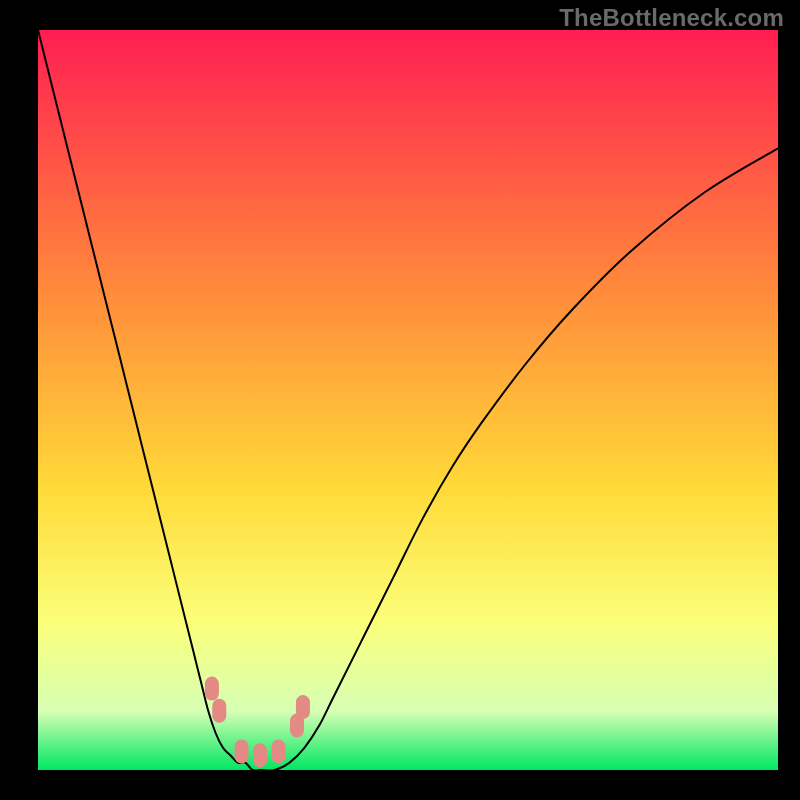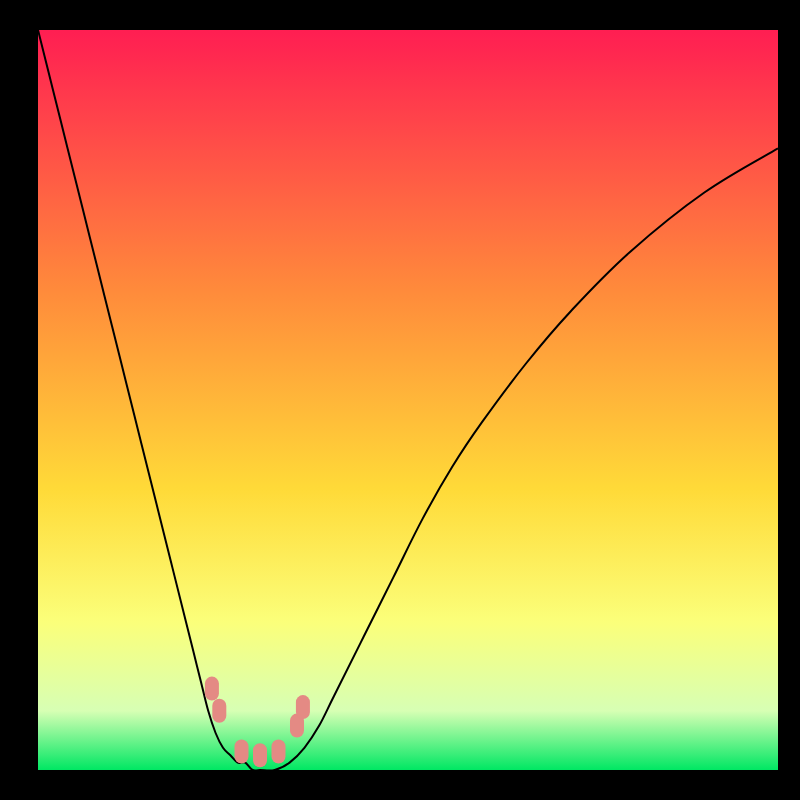--- a/index.html
+++ b/index.html
@@ -34,20 +34,21 @@
     font-size: 24px;
     font-weight: 600;
     color: #6a6a6a;
     letter-spacing: 0.2px;
   }
 </style>
 </head>
 <body>
 
 <div class="frame">
+  <div class="watermark">TheBottleneck.com</div>
   <div class="plot">
     <svg id="chart-svg" width="740" height="740" viewBox="0 0 740 740">
       <defs>
         <linearGradient id="bg-grad" x1="0" y1="0" x2="0" y2="1">
             <stop offset="0%" stop-color="#ff1e52"></stop>
             <stop offset="35%" stop-color="#ff8a3b"></stop>
             <stop offset="62%" stop-color="#ffda38"></stop>
             <stop offset="80%" stop-color="#fbff7a"></stop>
             <stop offset="92%" stop-color="#d7ffb4"></stop>
             <stop offset="100%" stop-color="#00e763"></stop>

